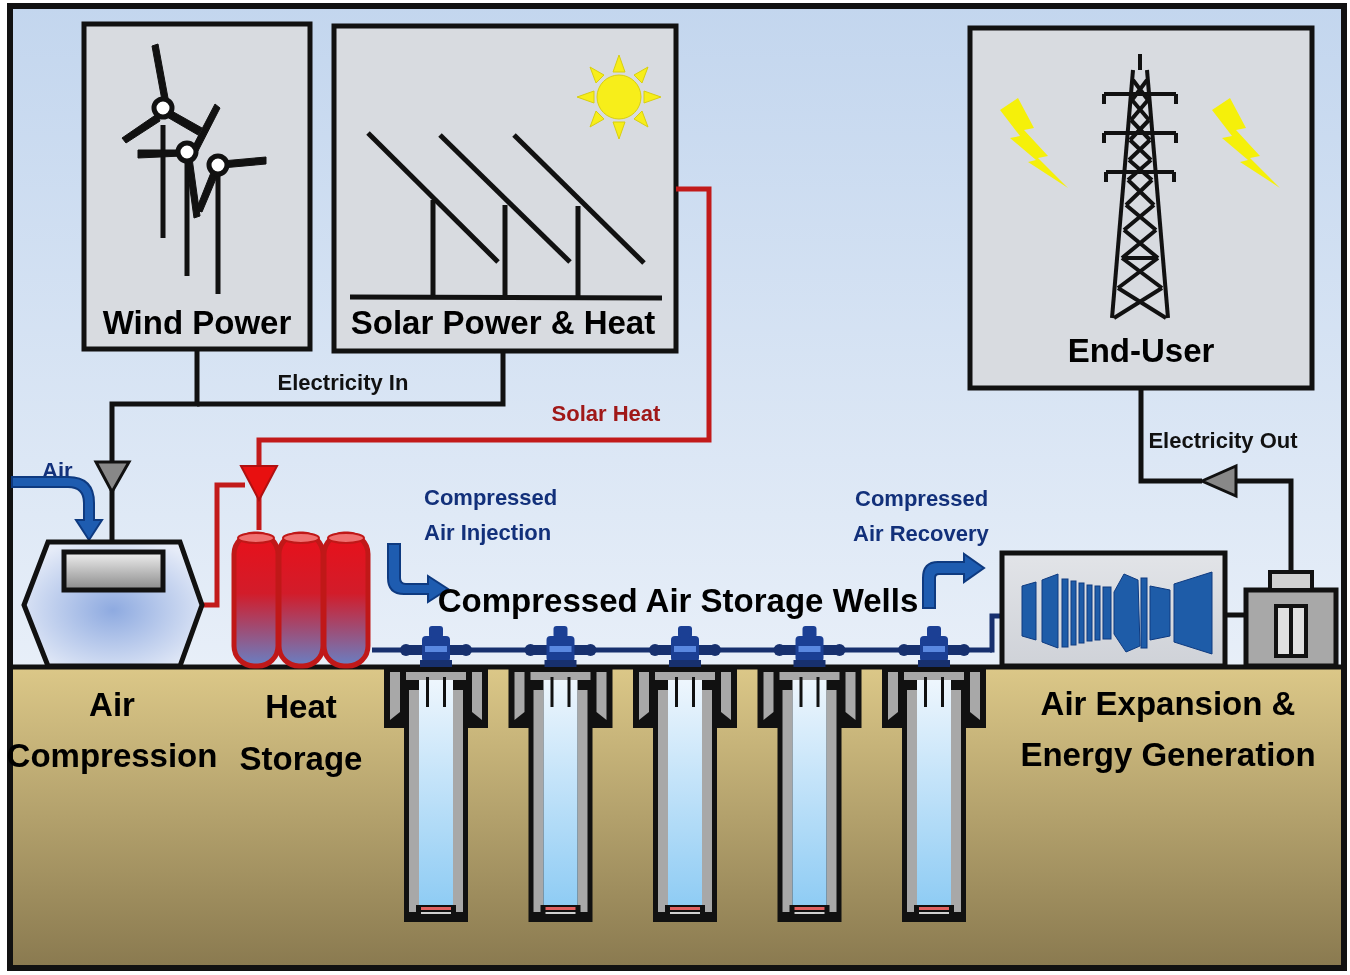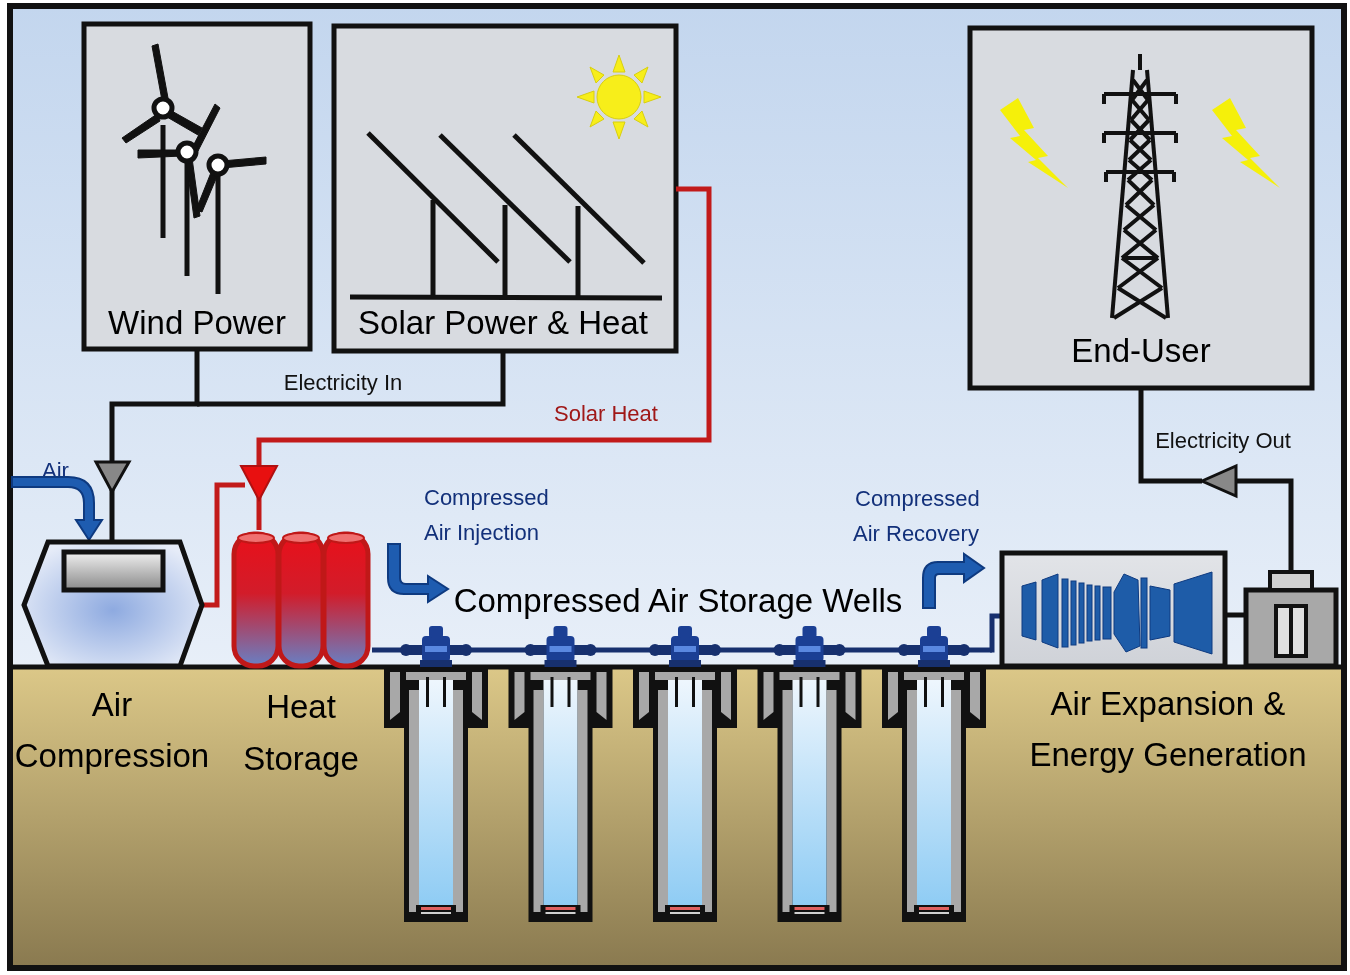--- a/index.html
+++ b/index.html
@@ -1,17 +1,17 @@
 <!DOCTYPE html>
 <html><head>
 <meta charset="utf-8">
 <style>
   html, body { margin:0; padding:0; background:#ffffff; }
   body { width:1350px; height:975px; overflow:hidden; font-family:"Liberation Sans", sans-serif; }
-  #stage { position:absolute; left:0; top:0; width:1350px; height:975px; }
+  #stage { position:absolute; left:0; top:0; width:1350px; height:975px;font-weight:bold; }
   svg text { font-family:"Liberation Sans", sans-serif; }
   .lbl-mid { font-size:22px; fill:#111; }
   .lbl-blue { font-size:22px; fill:#12307a; }
   .lbl-red { font-size:22px; fill:#a01818; }
   .lbl-title { font-size:33px; fill:#000; }
 </style>
 </head>
 <body>
 
 <div id="stage">

